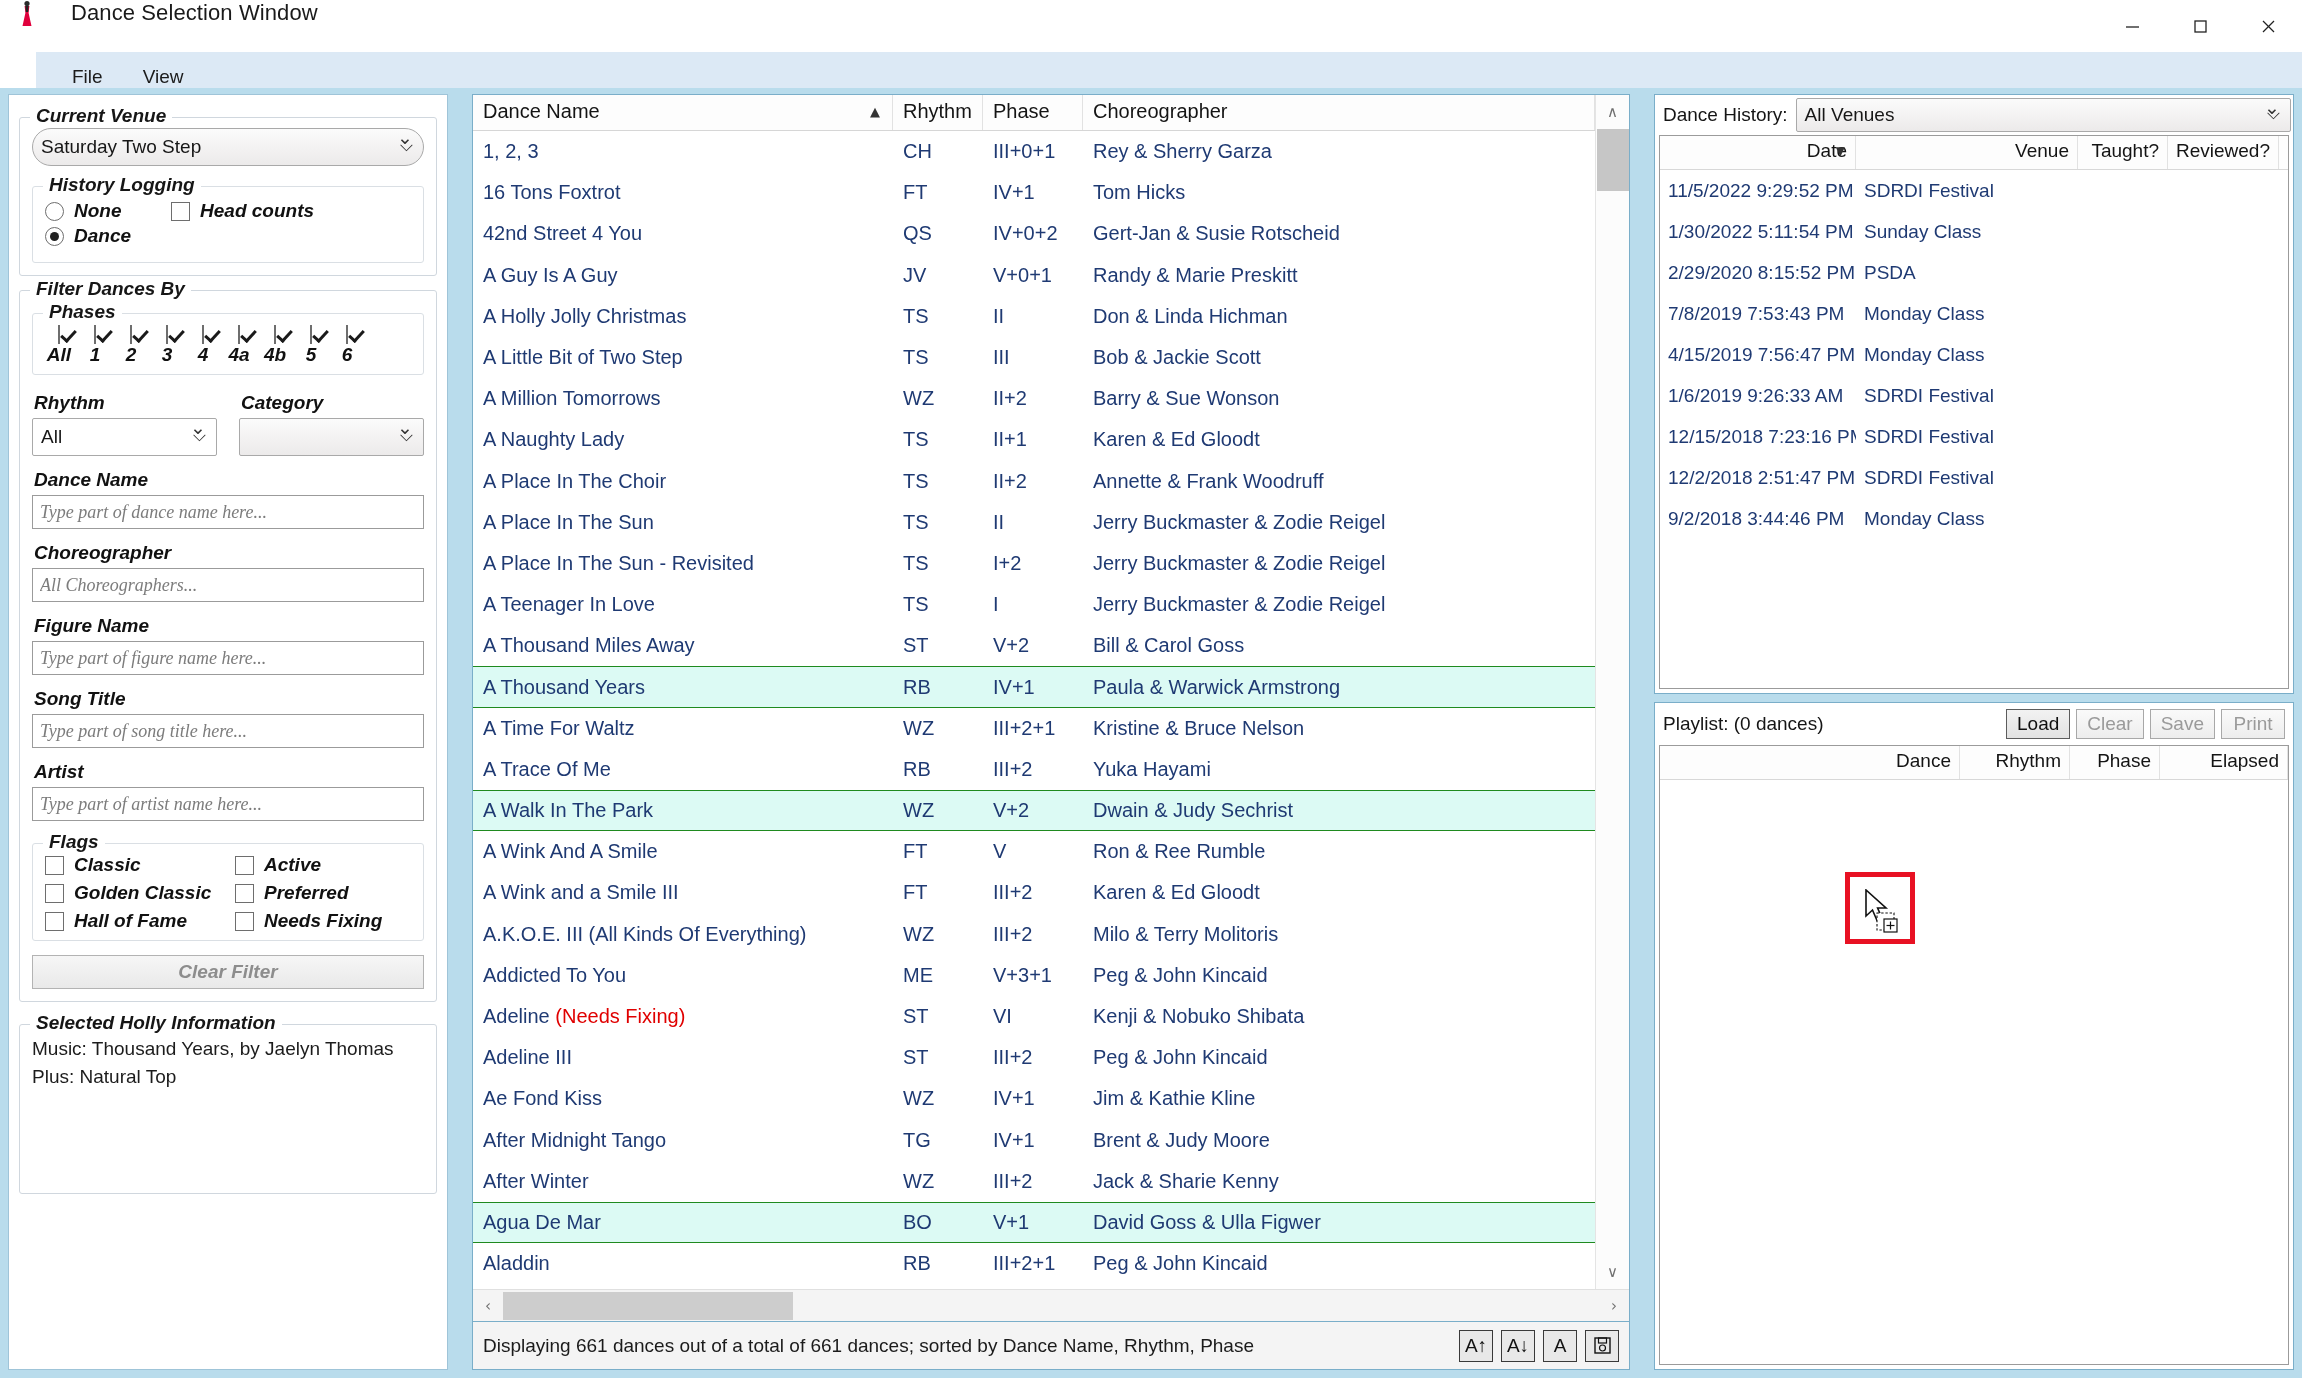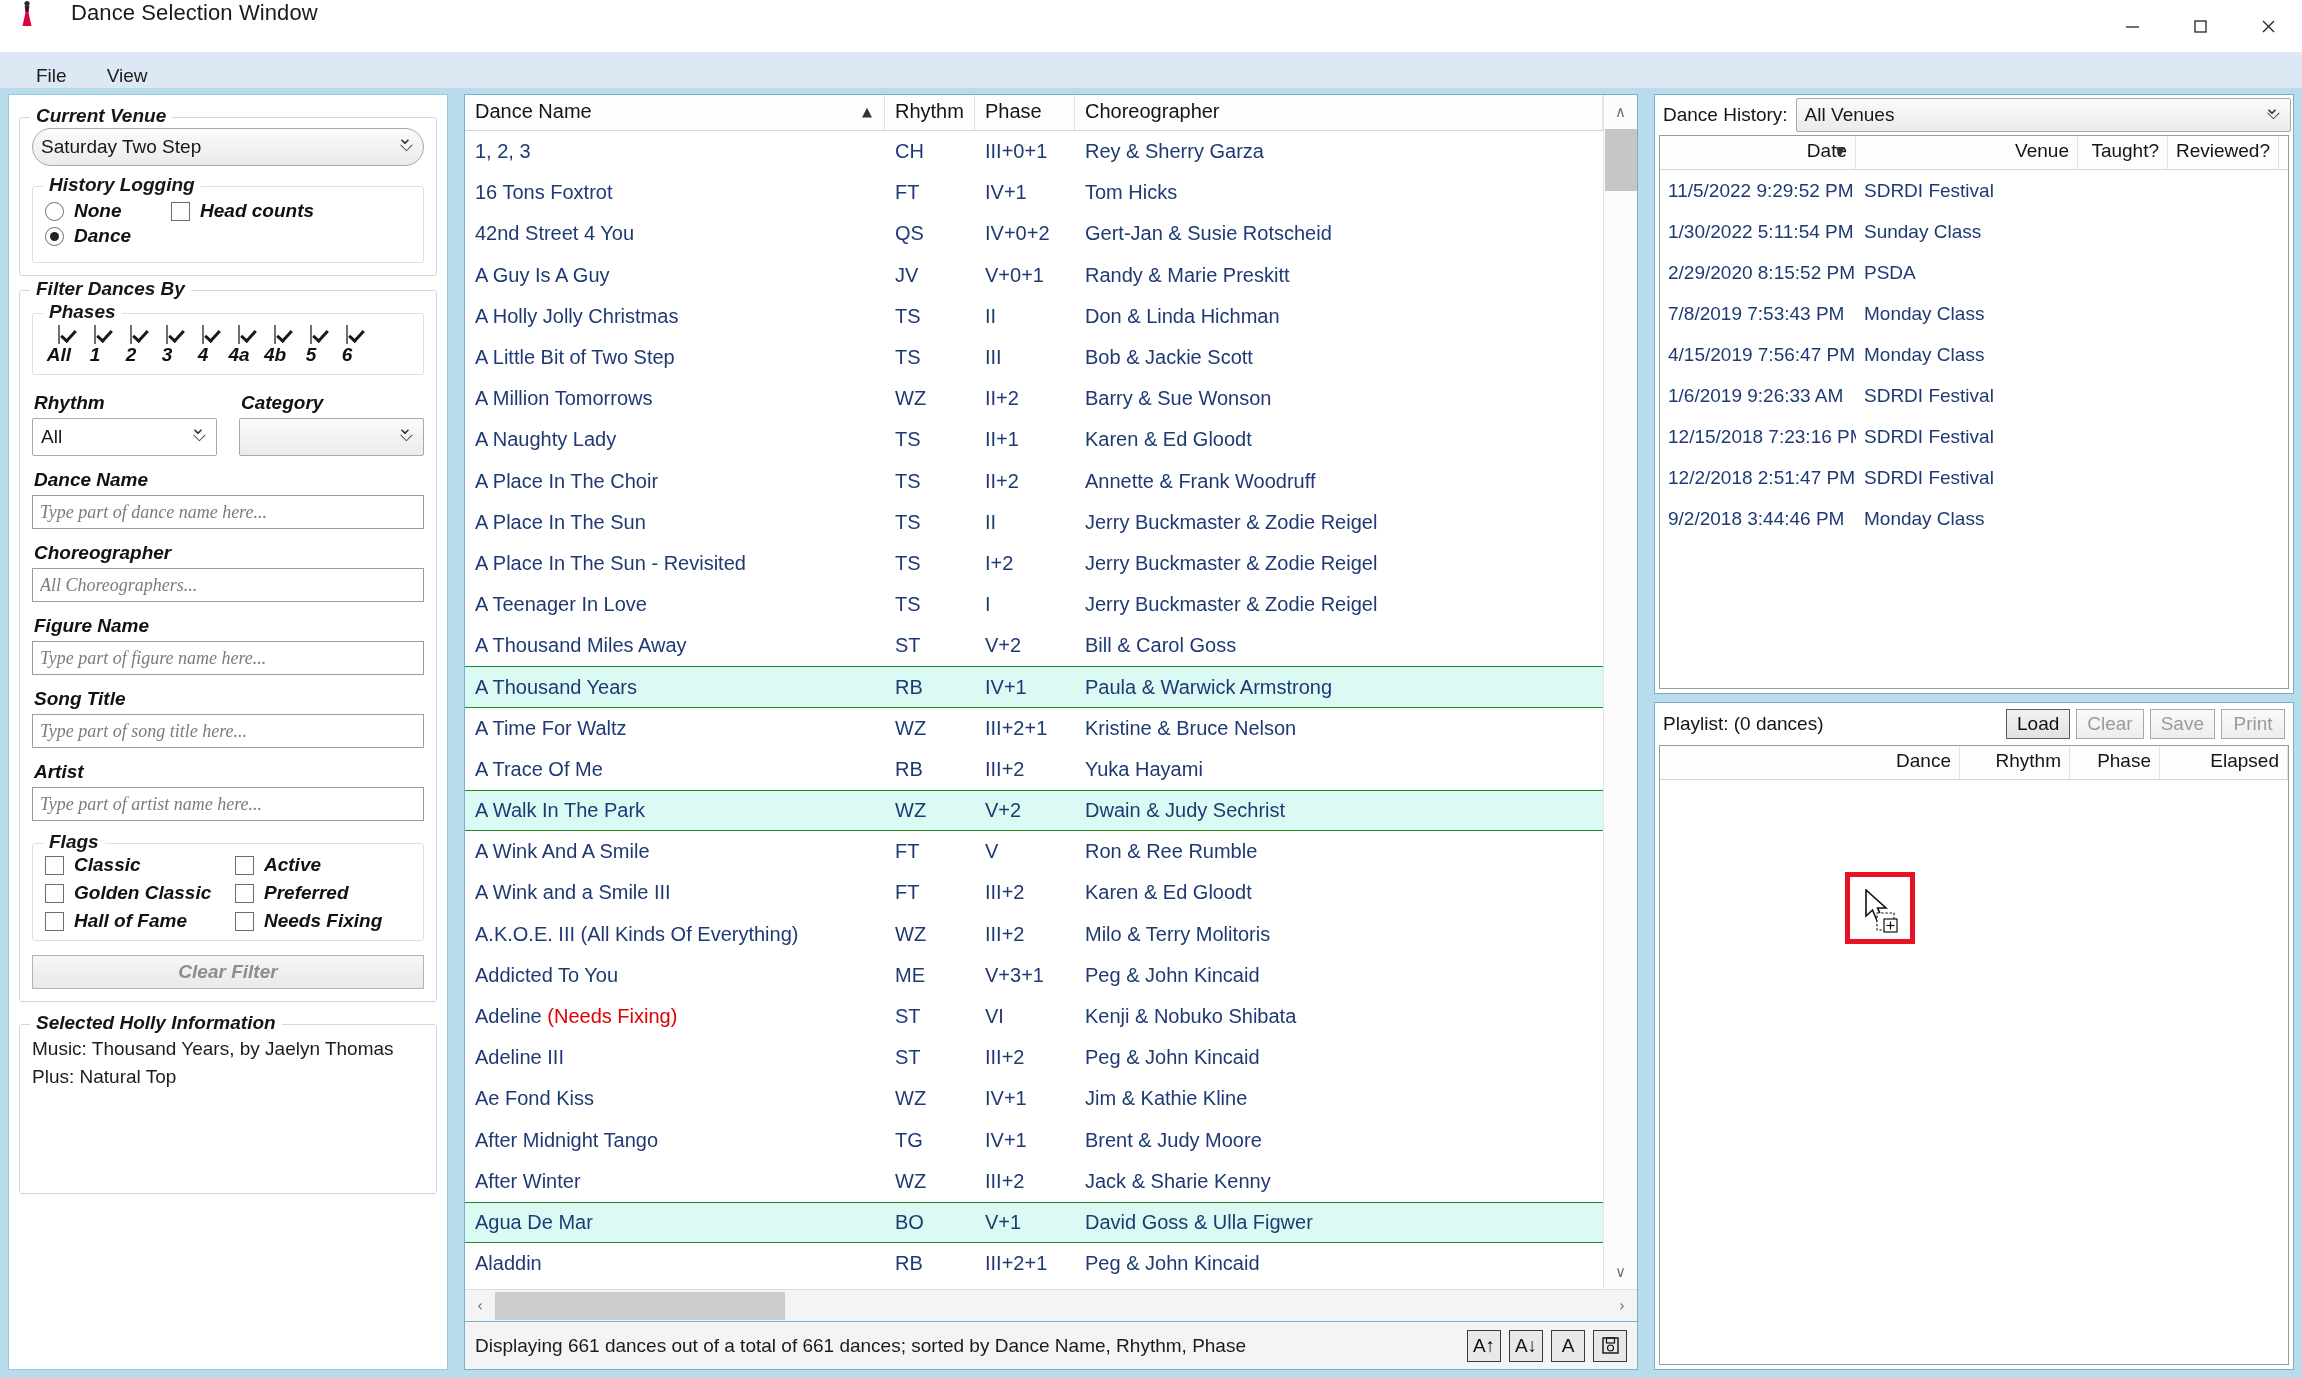--- a/index.html
+++ b/index.html
@@ -19,27 +19,27 @@
     height:52px; background:#ffffff; display:flex; align-items:flex-start;
     border-bottom:0px solid #e6e6e6; position:relative;gap:21px;
   }
   #title-icon { margin-left:16px; margin-right:12px; width:22px; height:30px; position:relative; }
   #title-text { font-size:22px; color:#1a1a1a; letter-spacing:.1px; }
   #win-buttons { position:absolute; right:0; top:0; height:52px; display:flex; }
   .win-btn { width:68px; height:52px; display:flex; align-items:center; justify-content:center; }
 
   #menubar {
     height:52px; background:#dce9f5; display:flex; align-items:center;
-    padding-left:16px; border-bottom:4px solid #14532d;
+    padding-left:16px; border-bottom:2px solid #14532d;margin-left:36px;
   }
   .menu-item { font-size:19px; color:#1b1b1b; padding:4px 20px; }
 
   #content {
     position:absolute; left:0; top:88px; width:2302px; height:1290px;
-    background:#b9dcec; padding:6px 8px 8px 8px; display:flex; gap:16px;
+    background:#b9dcec; padding:6px 8px 8px 8px; display:flex; gap:24px;
   }
 
   
   #left-panel {
     width:440px; background:#ffffff; border:1px solid #9fc4d8;
     padding:6px 10px 6px 10px; position:relative; flex:none;
   }
   .gbox { border:1px solid #d0d7de; border-radius:3px; margin-top:14px; position:relative; padding:10px 12px 12px 12px; }
   .gbox > .glabel {
     position:absolute; top:-13px; left:10px; background:#ffffff; padding:0 6px;

